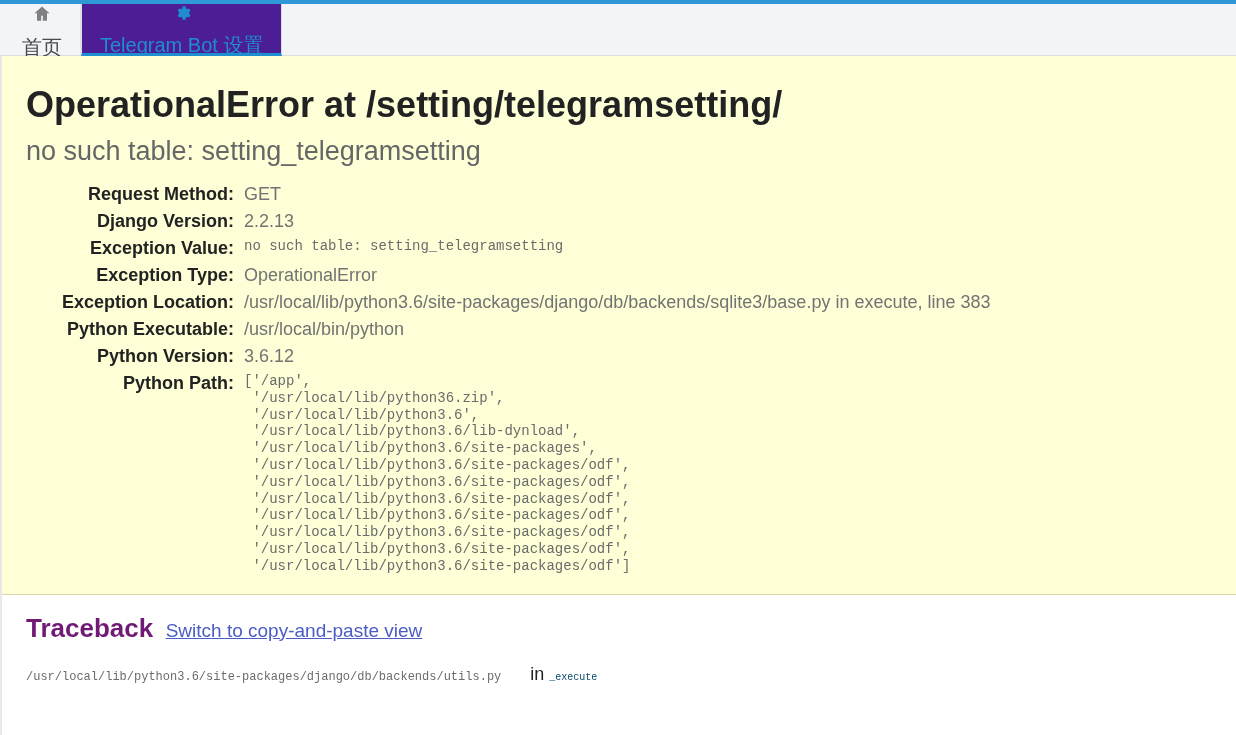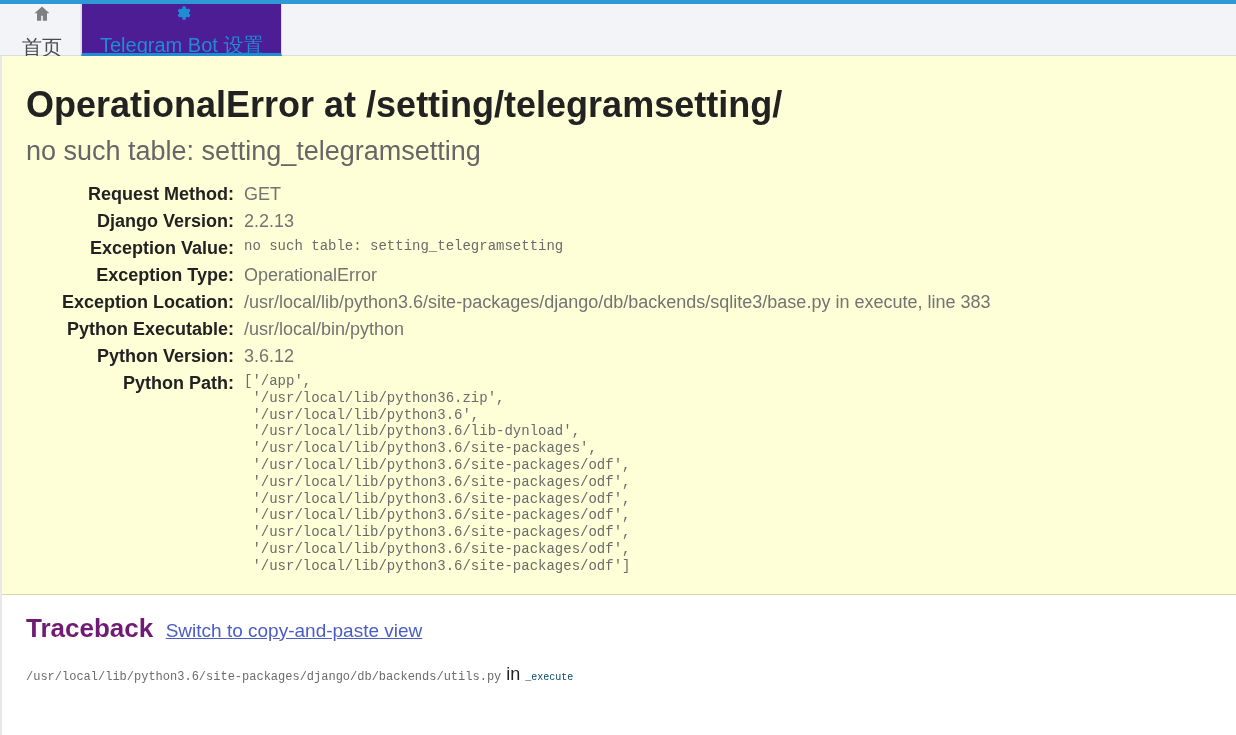--- a/index.html
+++ b/index.html
@@ -23,21 +23,21 @@
 .meta-table th { text-align: right; font-weight: 700; font-size: 18px; color:#222; padding: 3px 10px 3px 0; vertical-align: top; white-space:nowrap;}
 .meta-table td { font-size: 18px; color:#737373; padding: 3px 0; vertical-align: top;}
 .meta-table td.mono, .mono { font-family: "SimSun","NSimSun","Courier New",monospace; font-size: 14px; color:#6b6b6b; white-space: pre; line-height:1.2;}
 .meta-table td.mono.small { font-size:14px; }
 
 .traceback-wrap { padding: 18px 24px 0 24px; }
 .traceback-wrap h2 { display: inline-block; font-size: 26px; font-weight: 700; color:#701a75; margin-right: 8px;}
 .traceback-wrap a.switch { font-size: 19px; color:#4b5cc4; text-decoration: underline; }
 .tb-entry { margin-top: 20px; font-size: 15px; }
 .tb-entry .path { font-family: "SimSun","NSimSun","Courier New",monospace; font-size: 12px; color:#6b6b6b; }
-.tb-entry .in { font-size: 18px; color:#222; }
+.tb-entry .in { font-size: 18px; color:#222;margin-left:24px; }
 .tb-entry .fn { font-family: "SimSun","NSimSun","Courier New",monospace; font-size: 10px; color:#0c4a6e; }
 </style>
 </head>
 <body>
 
 <div class="topbar"></div>
 
 <div class="tabs">
   <div class="tab home">
     <span class="icon-wrap">

